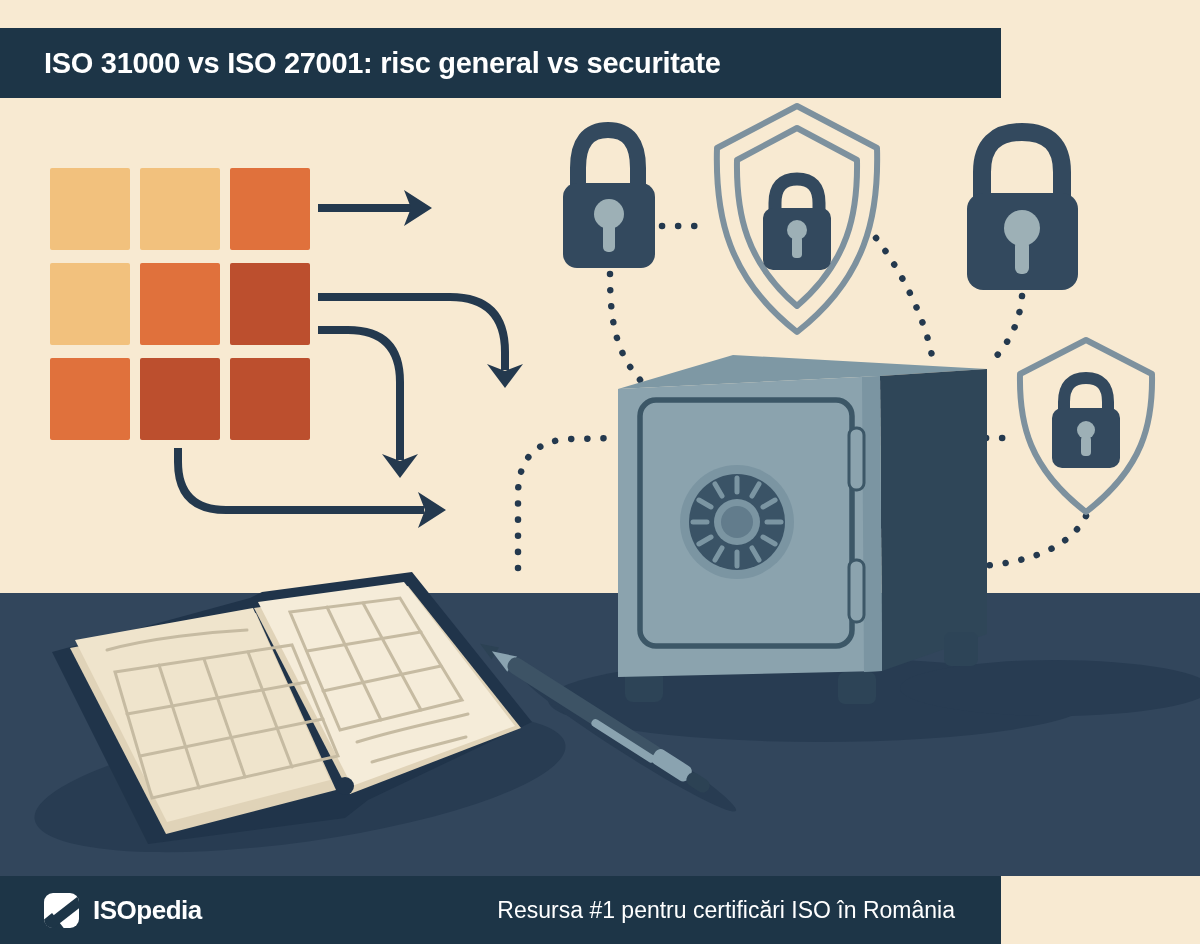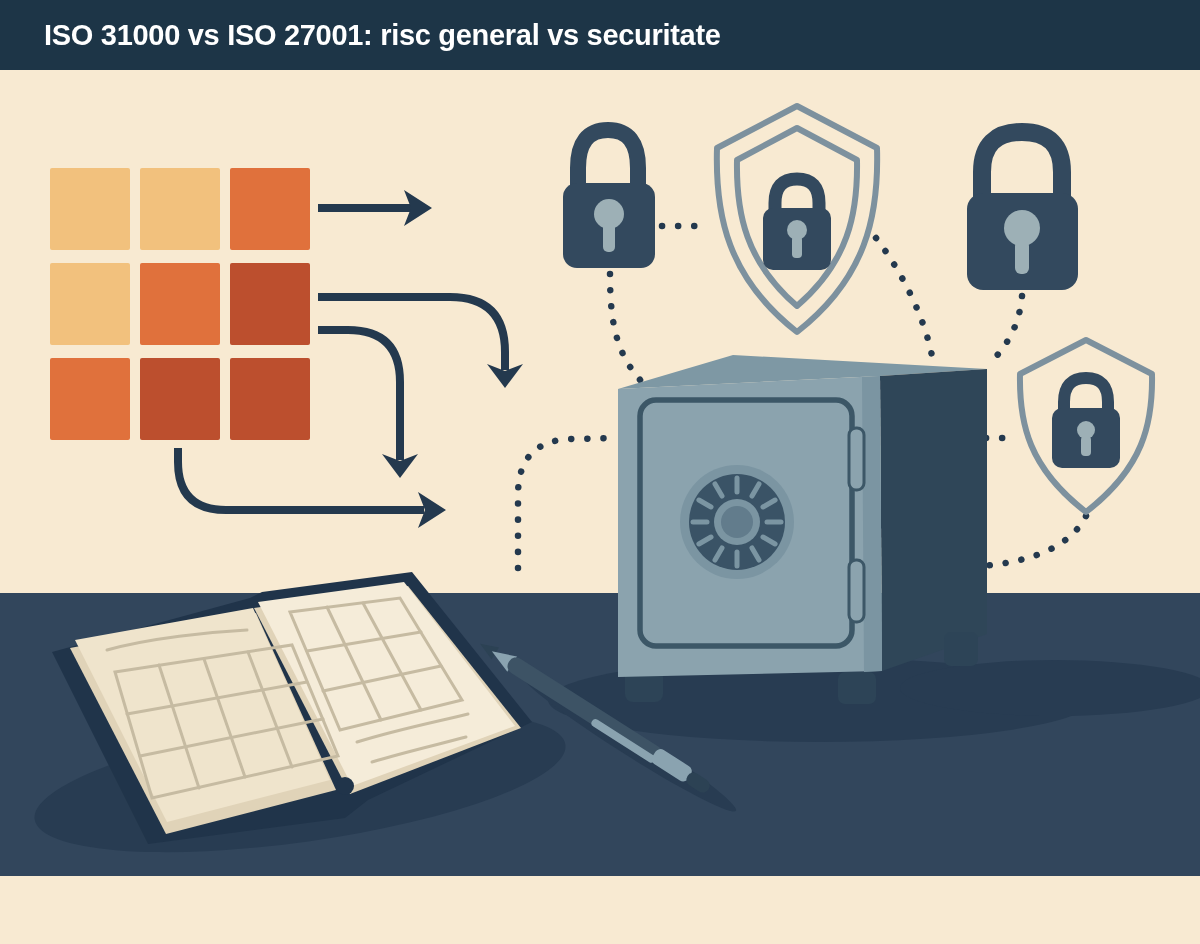--- a/index.html
+++ b/index.html
@@ -1,20 +1,20 @@
 <!DOCTYPE html>
 <html style="--bar-bg: #1d3547; --cream: #f8ead2; --desk: #32465c; --ink: #24394e; --text-light: #ffffff; --lock-body: #33495e; --keyhole: #9db0b6; --shield-stroke: #7d919e; --safe-front: #8ba3ae; --safe-top: #7e98a4; --safe-side: #2f4658; --safe-line: #3c5767; --safe-foot: #2d4457; --dial-light: #7b95a2; --dial-dark: #3a5366; --dial-knob-inner: #627c8c; --shadow: #283c52; --cover: #20344a; --page: #efe4cc; --page2: #f5ecd9; --page-edge: #e0d3b8; --page-line: #c6bba2; --pen-body: #3d5365; --pen-light: #8aa3b0; --pen-dark: #2c4254;"><head>
 <meta charset="utf-8">
 <style>
   html,body{margin:0;padding:0;background:#10202e;}
   .canvas{position:relative;width:1200px;height:944px;overflow:hidden;
           font-family:"Liberation Sans",sans-serif;background:var(--cream,#f8ead2);}
   
-  .bar{position:absolute;left:0;width:1200px;background:var(--bar-bg,#1d3547);
-       display:flex;align-items:center;color:var(--text-light,#fff);}
+  .bar{position:absolute;left:0;width:1001px;background:var(--bar-bg,#1d3547);
+       display:flex;align-items:center;color:var(--text-light,#fff);margin-top:28px;}
   .bar.header{top:0;height:70px;padding:0 0 0 44px;box-sizing:border-box;}
   .bar.footer{bottom:0;height:68px;justify-content:space-between;
               padding:0 46px 0 44px;box-sizing:border-box;}
   .title{font-size:29px;font-weight:bold;letter-spacing:-0.3px;}
   .brand{display:flex;align-items:center;gap:14px;}
   .brand-name{font-size:26px;font-weight:bold;letter-spacing:-0.5px;}
   .logo-icon{position:relative;width:35px;height:35px;border-radius:9px;
              background:var(--text-light,#fff);overflow:hidden;flex:0 0 auto;}
   .logo-icon::after{content:"";position:absolute;left:-10px;top:14px;width:64px;height:10px;
              background:var(--bar-bg,#1d3547);transform:rotate(-38deg);}
@@ -206,14 +206,21 @@
         <div class="cell" style="background: rgb(224, 113, 60);"></div>
         <div class="cell" style="background: rgb(242, 193, 125);"></div>
         <div class="cell" style="background: rgb(224, 113, 60);"></div>
         <div class="cell" style="background: rgb(188, 79, 46);"></div>
         <div class="cell" style="background: rgb(224, 113, 60);"></div>
         <div class="cell" style="background: rgb(188, 79, 46);"></div>
         <div class="cell" style="background: rgb(188, 79, 46);"></div>
       </div>
   </div>
 
+  <div class="bar footer">
+    <div class="brand">
+      <span class="logo-icon"></span>
+      <span class="brand-name">ISOpedia</span>
+    </div>
+    <div class="tagline">Resursa #1 pentru certificări ISO în România</div>
+  </div>
 
 </div>
 
 </body></html>

